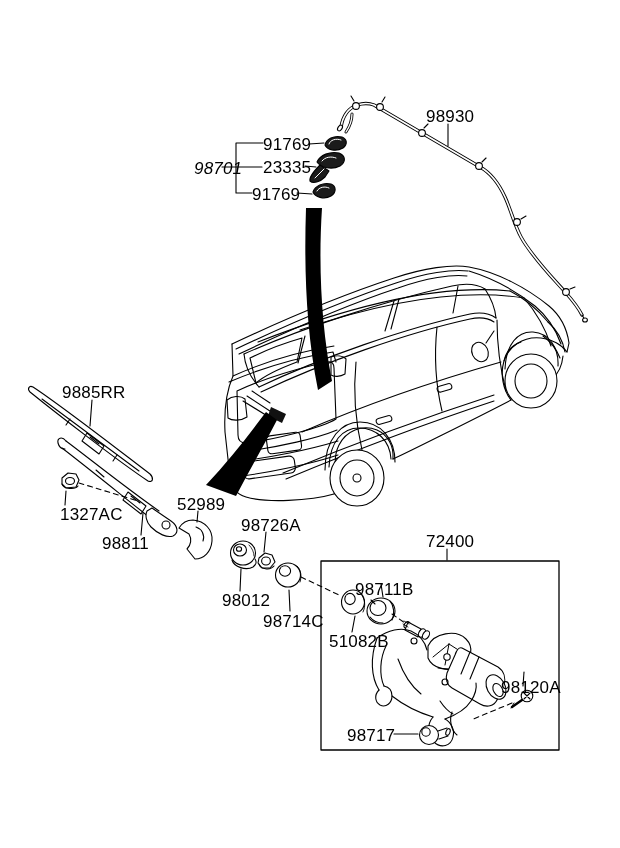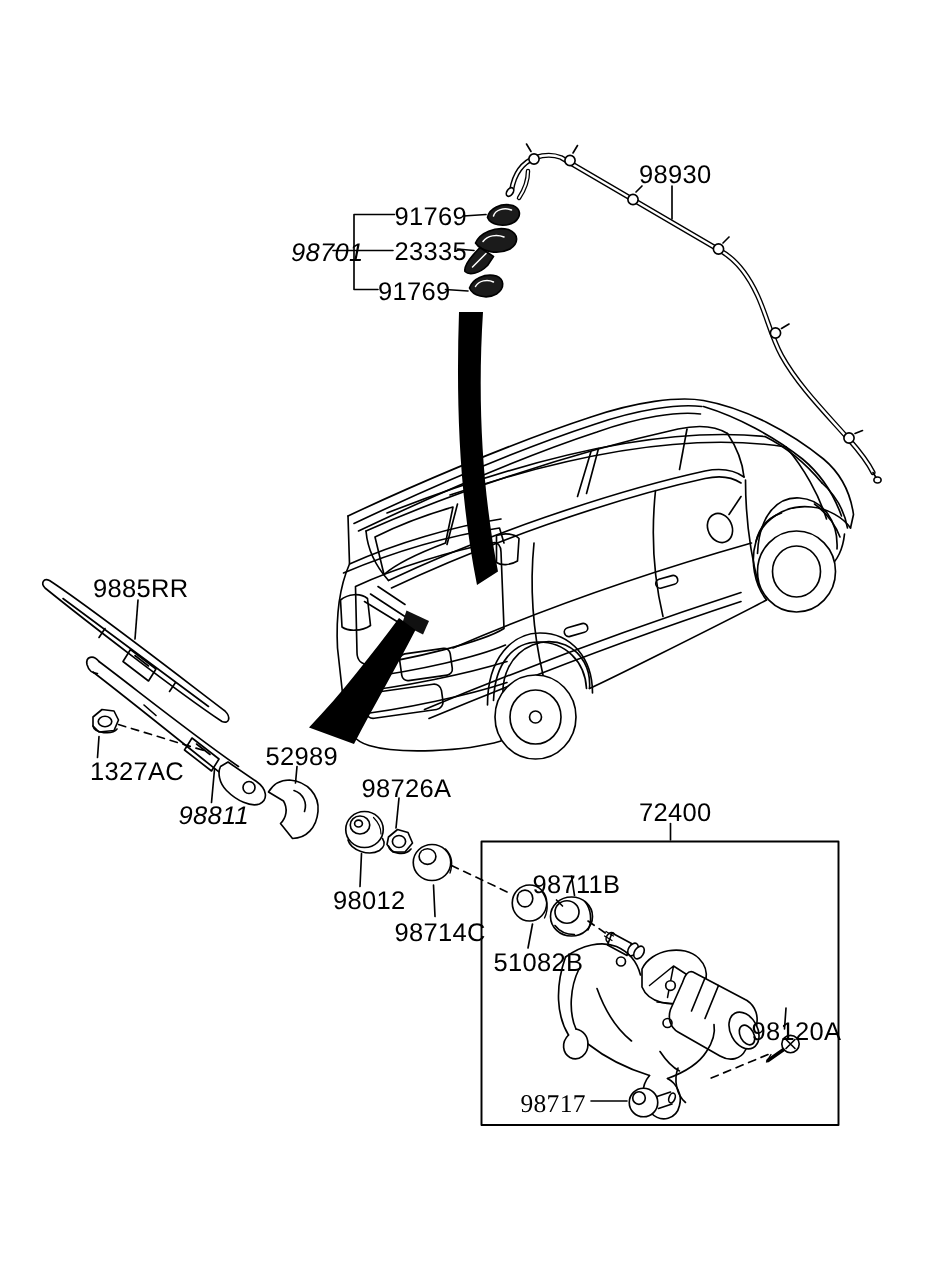--- a/index.html
+++ b/index.html
@@ -10,30 +10,30 @@
   .lbl{position:absolute;font-size:17px;line-height:1;color:#000;white-space:nowrap;
        letter-spacing:.2px;}
   
   .l-98930 {left:426px;top:108px;}
   .l-91769a{left:263px;top:136px;}
   .l-98701 {left:194px;top:160px;font-style:italic;}
   .l-17301 {left:263px;top:159px;}
   .l-91769b{left:252px;top:186px;}
   .l-9885RR{left:62px; top:384px;}
   .l-1327AC{left:36px; top:506px;margin-left:24px;}
-  .l-98811 {left:119px;top:535px;font-style:italic;}
+  .l-98811 {left:102px;top:535px;}
   .l-98815 {left:177px;top:496px;}
   .l-98726A{left:241px;top:517px;}
   .l-98012 {left:222px;top:592px;}
   .l-98714C{left:263px;top:613px;}
   .l-98700 {left:426px;top:533px;}
   .l-98711B{left:355px;top:581px;text-align:center;}
   .l-98713B{left:329px;top:633px;}
   .l-98120A{left:501px;top:656px;margin-top:23px;}
-  .l-98717 {left:347px;top:727px;font-family:Liberation Serif, serif;}
+  .l-98717 {left:347px;top:727px;}
 </style>
 </head>
 <body>
 
 <div class="stage">
 
 <svg class="art" width="620" height="848" viewBox="0 0 620 848" fill="none" stroke="#000" stroke-width="1.1" stroke-linecap="round" stroke-linejoin="round">
 
   <g>
 

